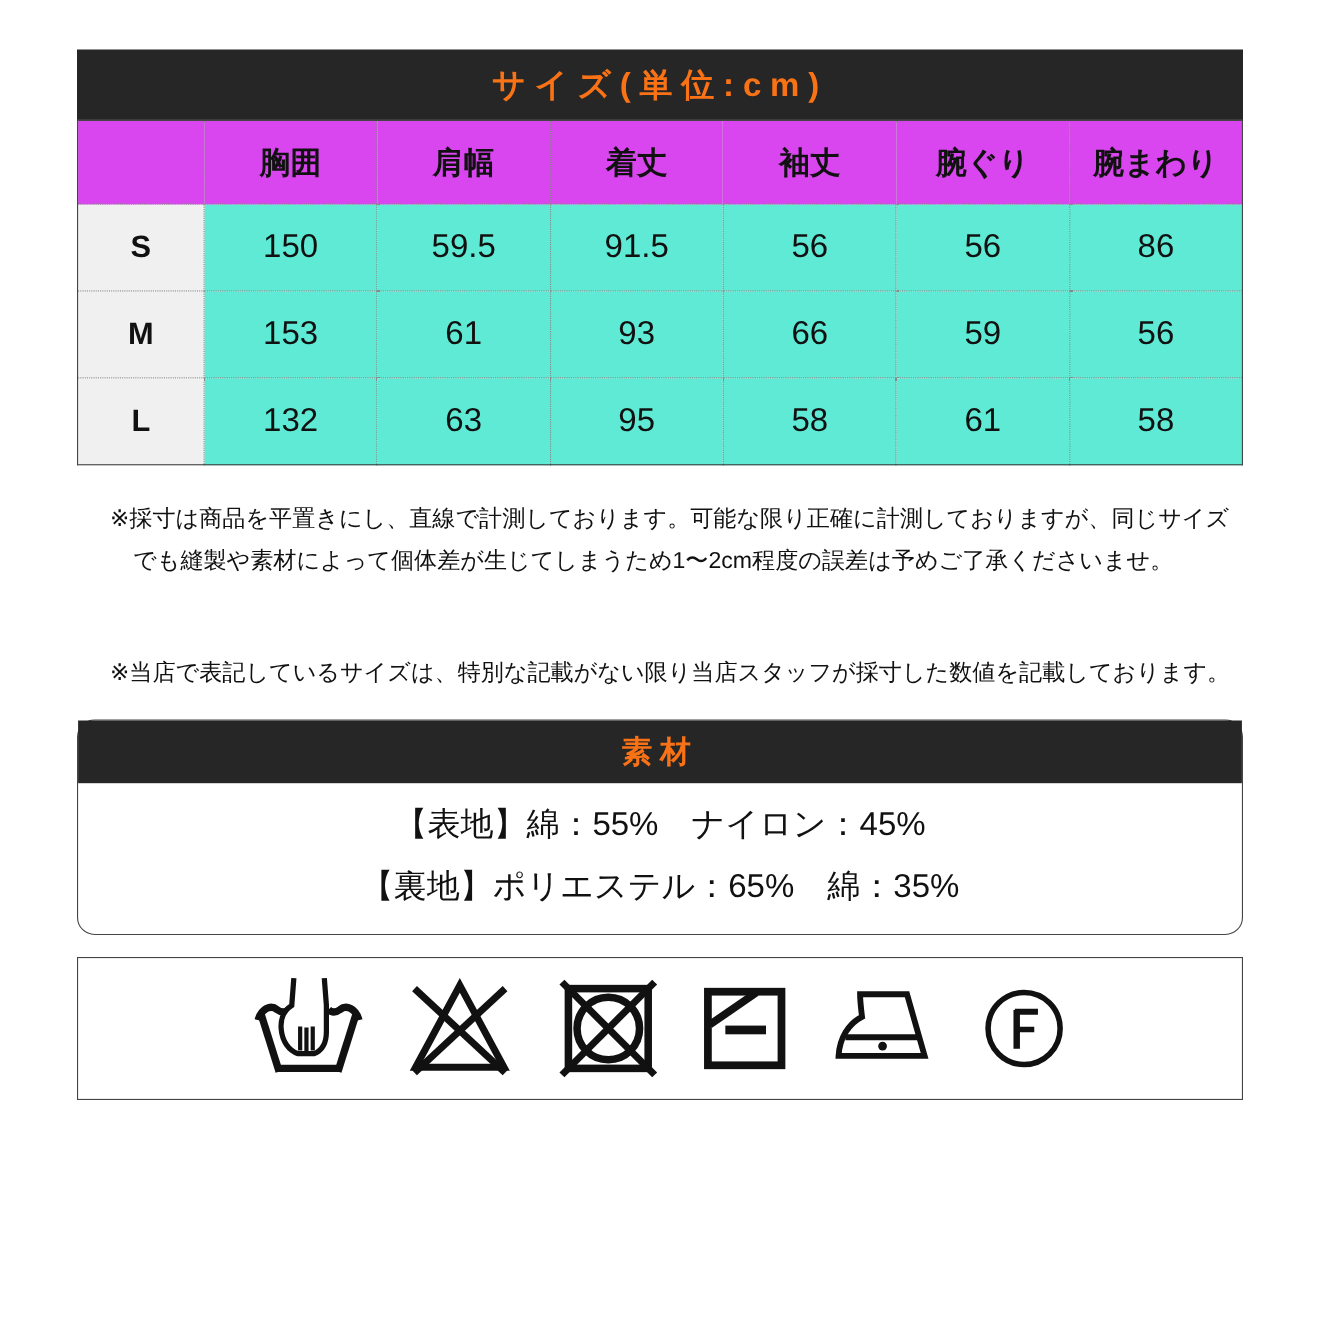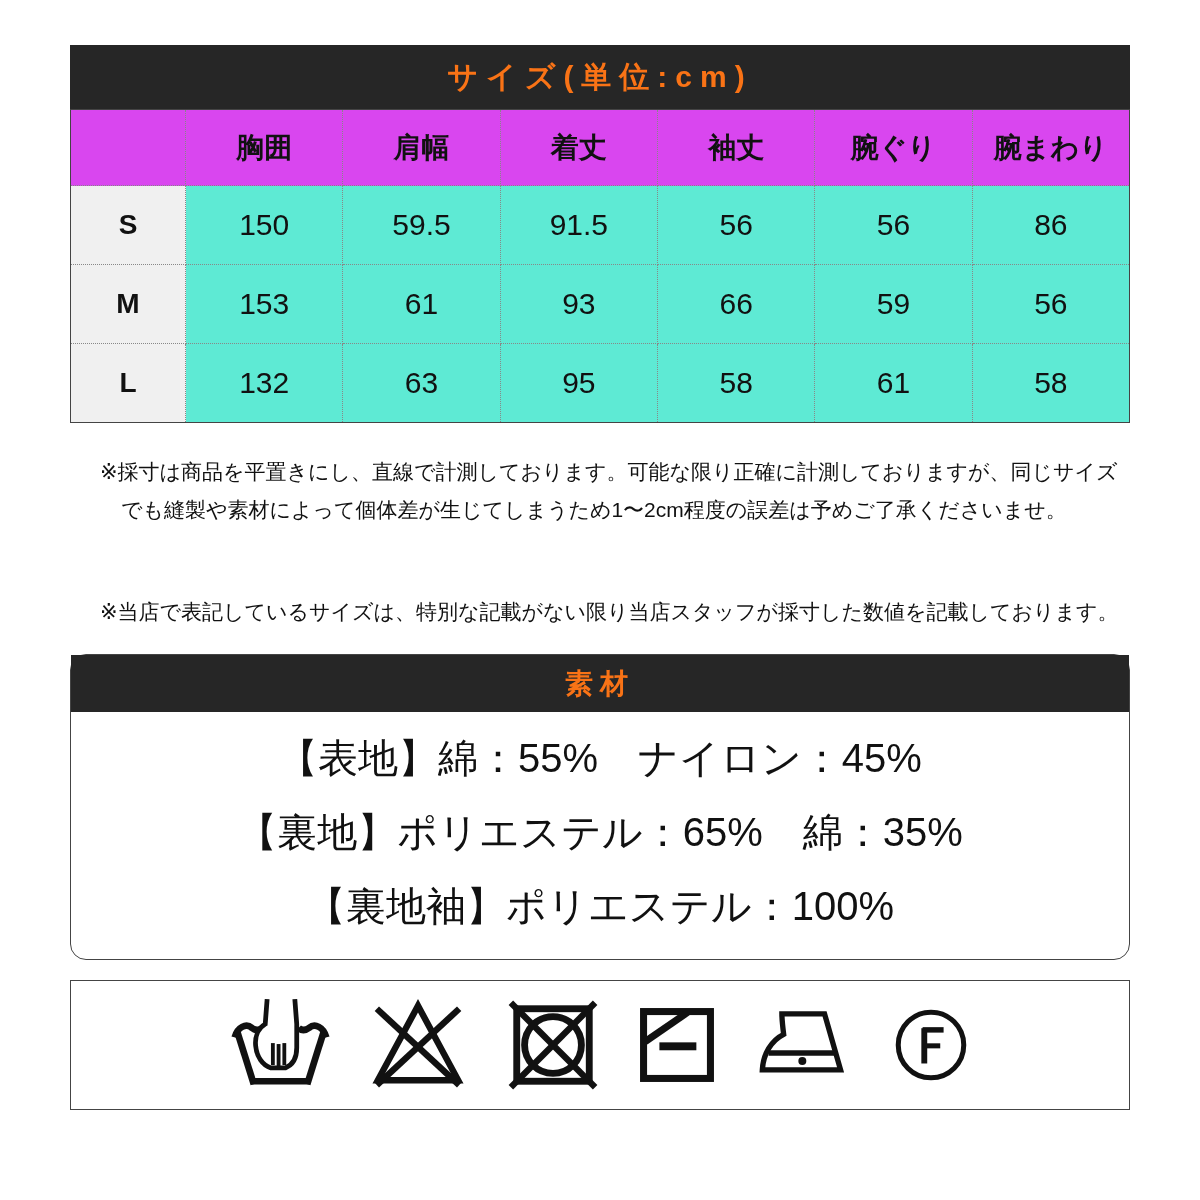--- a/index.html
+++ b/index.html
@@ -46,21 +46,21 @@
     font-size:21px;line-height:1.8;
     padding-left:1em;text-indent:-1em;
     margin:0;
   }
   .note + .note{margin-top:64px;}
 
   
   .boxed{border:1px solid #444;background:#fff;}
   .material-box{margin-top:24px;border-radius:16px;}
   .material-content{padding:10px 0 16px;text-align:center;}
-  .material-line{font-size:40px;line-height:1.84;}
+  .material-line{font-size:30px;line-height:1.84;}
 
   .care-box{margin-top:20px;}
   .care-content{
     height:128px;
     display:flex;align-items:center;justify-content:center;
     gap:30px;
   }
   .care-icon{display:flex;align-items:center;justify-content:center;}
   .care-icon svg{display:block;}
 </style>
@@ -130,21 +130,20 @@
     <p class="note">※当店で表記しているサイズは、特別な記載がない限り当店スタッフが採寸した数値を記載しております。</p>
   </div>
 
   <div class="boxed material-box">
     <div class="bar inner-bar">
       <span>素材</span>
     </div>
     <div class="material-content">
       <div class="material-line">【表地】綿：55%　ナイロン：45%</div>
       <div class="material-line">【裏地】ポリエステル：65%　綿：35%</div>
-      <div class="material-line">【裏地袖】ポリエステル：100%</div>
     </div>
   </div>
 
   <div class="boxed care-box">
     <div class="care-content">
 
       <span class="care-icon">
         <svg width="105" height="98" viewBox="0 0 110 100" fill="none" stroke="#111" stroke-width="7">
           <path d="M7,42 C10,31 19,27 25,32 C29,35 33,35 36,32"></path>
           <path d="M74,32 C77,35 81,35 85,32 C91,27 100,31 103,42"></path>

